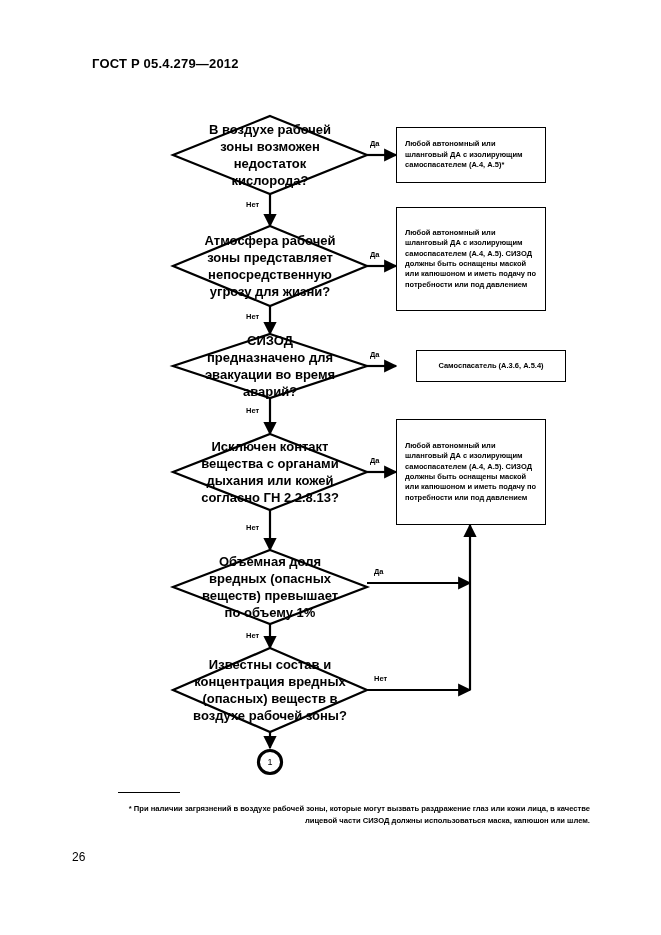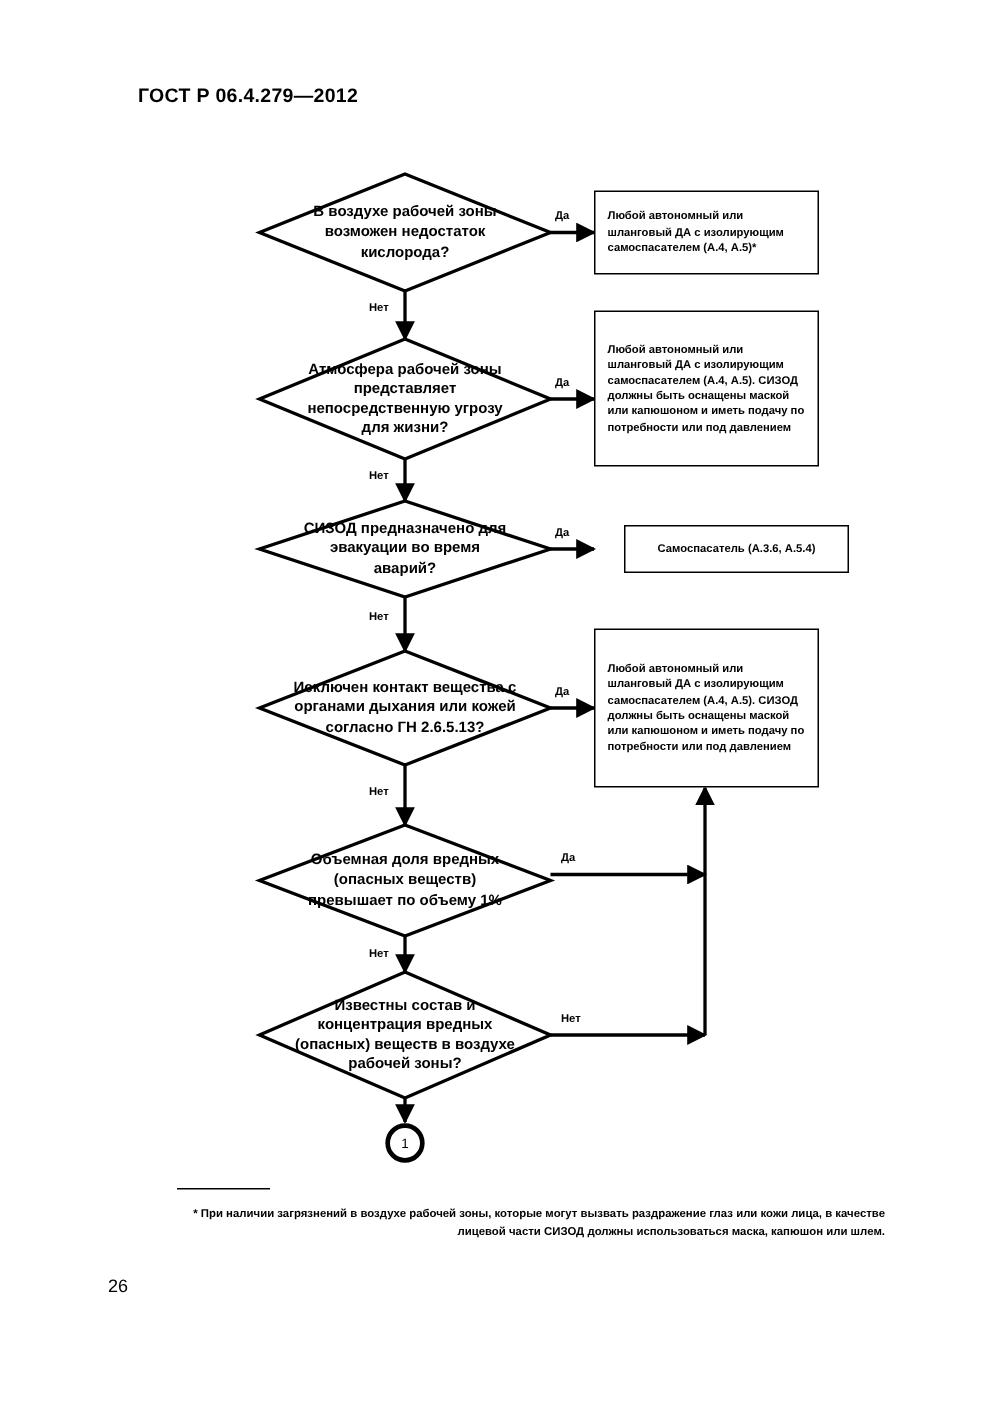--- a/index.html
+++ b/index.html
@@ -39,21 +39,21 @@
     top: 0;
     width: 661px;
     height: 935px;
   }
   .diamond {
     position: absolute;
     display: flex;
     align-items: center;
     justify-content: center;
     text-align: center;
-    font-size: 10px;
+    font-size: 13px;
     font-weight: bold;
     line-height: 1.32;
     box-sizing: border-box;
     padding: 0 26px;
   }
   .diamond .dtext {
     position: relative;
     z-index: 2;
     width: 100%;
   }
@@ -106,21 +106,21 @@
     font-weight: bold;
     line-height: 1.55;
     text-align: right;
   }
 </style>
 </head>
 <body>
 
 <div id="page">
 
-  <div class="doc-header">ГОСТ Р 06.4.279—2012</div>
+  <div class="doc-header">ГОСТ Р 05.4.279—2012</div>
 
   <svg id="flow" viewBox="0 0 661 935">
     <defs>
       <marker id="arrow" viewBox="0 0 10 10" refX="9" refY="5" markerWidth="6" markerHeight="6" orient="auto-start-reverse">
         <path d="M 0 0 L 10 5 L 0 10 z" fill="#000"></path>
       </marker>
     </defs>
     <g stroke="#000" stroke-width="2.2" fill="none">
 
       <polygon points="270,116 367,155 270,194 173,155" fill="#fff"></polygon>
@@ -166,21 +166,21 @@
 
   <div class="diamond" style="left:173px; top:226px; width:194px; height:80px;">
     <span class="dtext">Атмосфера рабочей зоны представляет непосредственную угрозу для жизни?</span>
   </div>
 
   <div class="diamond" style="left:173px; top:334px; width:194px; height:64px;">
     <span class="dtext">СИЗОД предназначено для эвакуации во время аварий?</span>
   </div>
 
   <div class="diamond" style="left:173px; top:434px; width:194px; height:76px; padding:0 22px;">
-    <span class="dtext">Исключен контакт вещества с органами дыхания или кожей согласно ГН 2.6.5.13?</span>
+    <span class="dtext">Исключен контакт вещества с органами дыхания или кожей согласно ГН 2.2.8.13?</span>
   </div>
 
   <div class="diamond" style="left:173px; top:550px; width:194px; height:74px; padding:0 22px;">
     <span class="dtext">Объемная доля вредных (опасных веществ) превышает по объему 1%</span>
   </div>
 
   <div class="diamond" style="left:173px; top:648px; width:194px; height:84px; padding:0 20px;">
     <span class="dtext">Известны состав и концентрация вредных (опасных) веществ в воздухе рабочей зоны?</span>
   </div>
 

